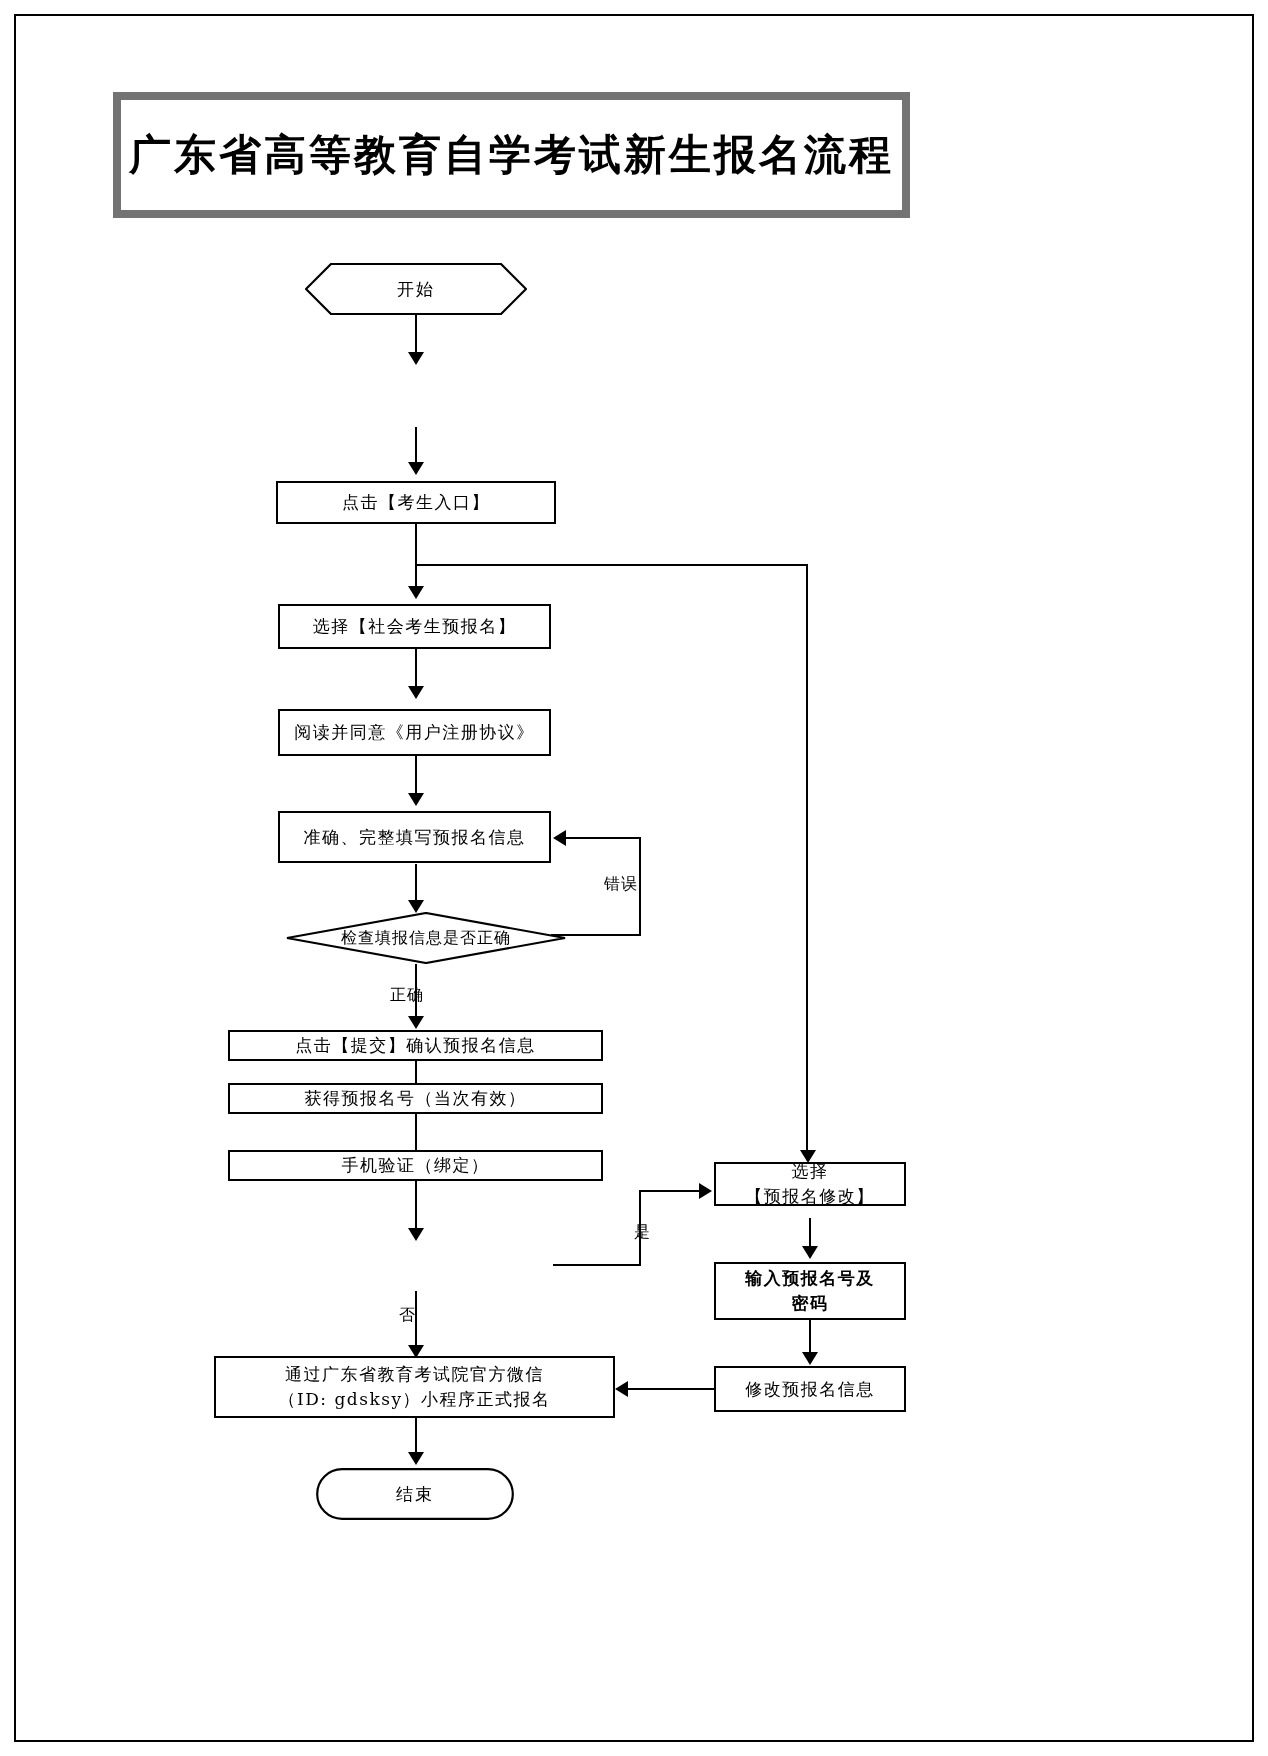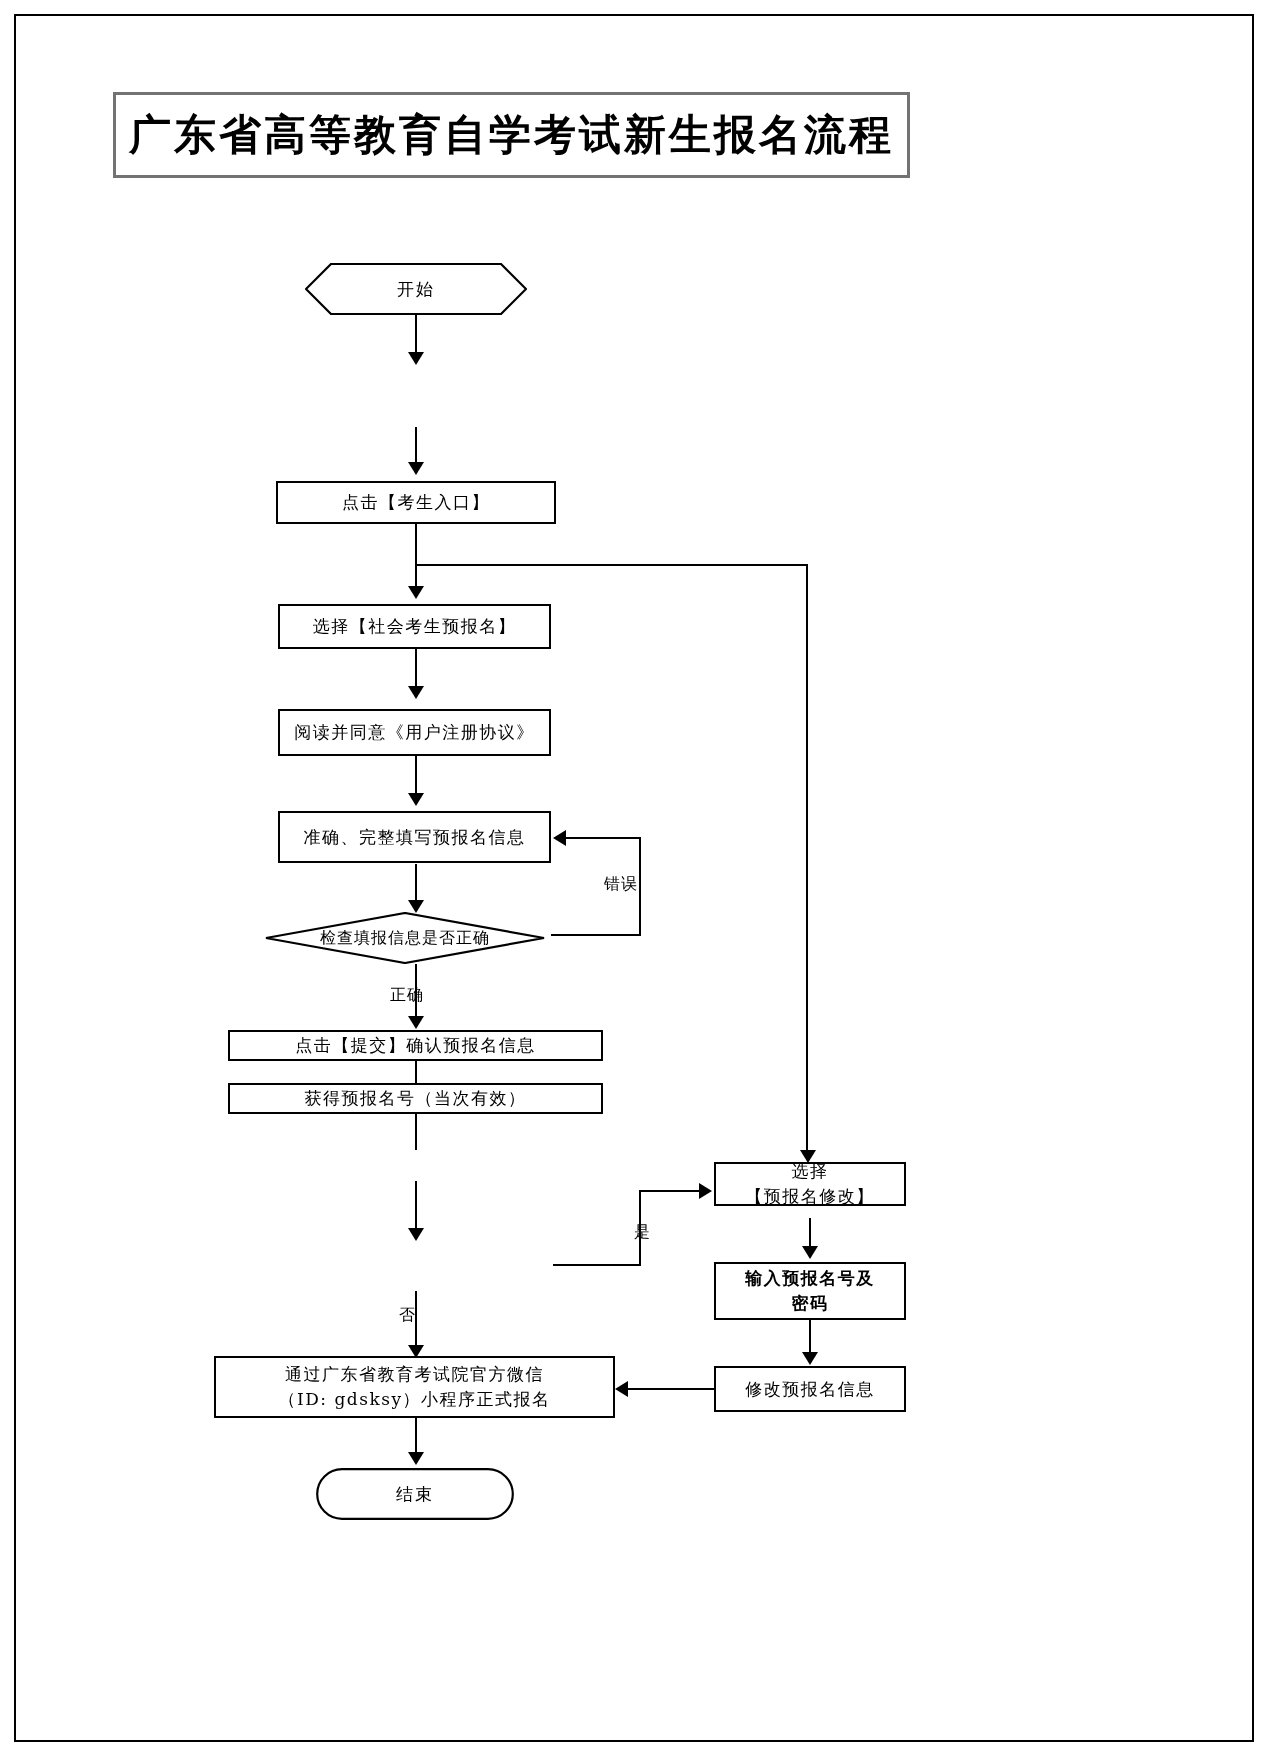--- a/index.html
+++ b/index.html
@@ -27,22 +27,22 @@
     border: 2px solid #000000;
     box-sizing: border-box;
   }
 
   
   #title-box {
     position: absolute;
     left: 113px;
     top: 92px;
     width: 797px;
-    height: 86px;
-    border: 3px solid #737373;
+    height: 126px;
+    border: 8px solid #737373;
     box-sizing: border-box;
     display: flex;
     align-items: center;
     justify-content: center;
   }
   #title-text {
     font-family: "DejaVu Serif", "Liberation Serif", serif;
     font-size: 42px;
     font-weight: 600;
     letter-spacing: 3px;
@@ -190,21 +190,21 @@
 
   <div class="ln v" style="left:415px; top:864px; height:47px;"></div>
   <div class="arrow down" style="left:408px; top:900px;"></div>
 
   <div class="ln h" style="left:551px; top:934px; width:90px;"></div>
   <div class="ln v" style="left:639px; top:837px; height:99px;"></div>
   <div class="ln h" style="left:566px; top:837px; width:75px;"></div>
   <div class="arrow left" style="left:553px; top:830px;"></div>
   <div class="edge-label" style="left:604px; top:874px;">错误</div>
 
-  <div class="dia" style="position:absolute; left:265px; top:912px; width:280px; height:52px;text-align:center;">
+  <div class="dia" style="position:absolute; left:286px; top:912px; width:280px; height:52px;text-align:center;">
     <svg width="280" height="52" viewBox="0 0 280 52">
       <polygon points="140,1 279,26 140,51 1,26" fill="#ffffff" stroke="#000000" stroke-width="2.2"></polygon>
     </svg>
     <div class="shape-text" style="letter-spacing:1px; font-size:16px;">检查填报信息是否正确</div>
   </div>
 
   <div class="ln v" style="left:415px; top:964px; height:62px;"></div>
   <div class="arrow down" style="left:408px; top:1016px;"></div>
   <div class="edge-label" style="left:390px; top:985px;">正确</div>
 
@@ -213,20 +213,23 @@
   </div>
 
   <div class="ln v" style="left:415px; top:1061px; height:22px;"></div>
 
   <div class="node proc" style="left:228px; top:1083px; width:375px; height:31px;">
     <div class="node-label">获得预报名号（当次有效）</div>
   </div>
 
   <div class="ln v" style="left:415px; top:1114px; height:36px;"></div>
 
+  <div class="node proc" style="left:228px; top:1150px; width:375px; height:31px;">
+    <div class="node-label">手机验证（绑定）</div>
+  </div>
 
   <div class="ln v" style="left:415px; top:1181px; height:58px;"></div>
   <div class="arrow down" style="left:408px; top:1228px;"></div>
 
 
   <div class="ln h" style="left:553px; top:1264px; width:88px;"></div>
   <div class="ln v" style="left:639px; top:1190px; height:76px;"></div>
   <div class="ln h" style="left:639px; top:1190px; width:62px;"></div>
   <div class="arrow right" style="left:699px; top:1183px;"></div>
   <div class="edge-label" style="left:634px; top:1222px;">是</div>

